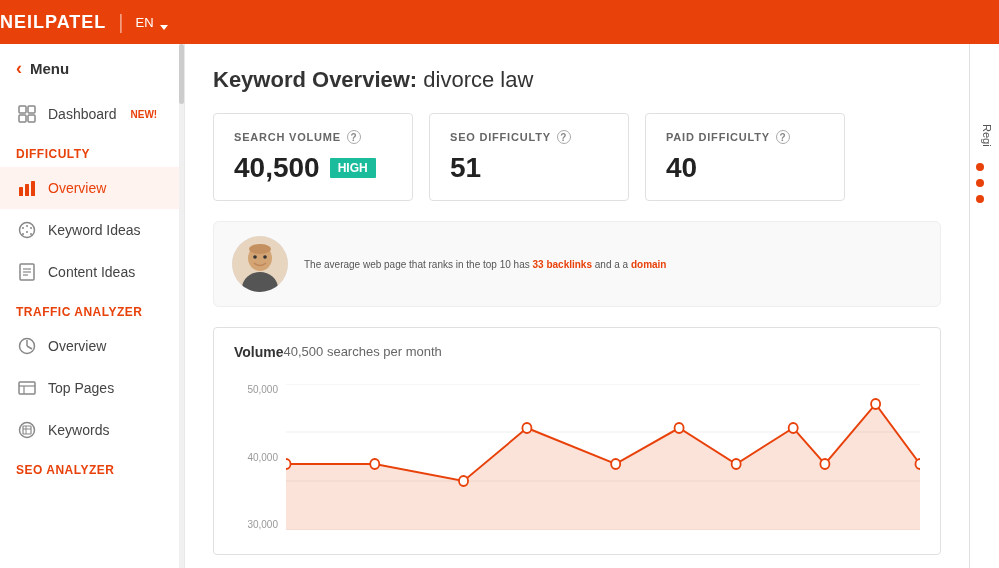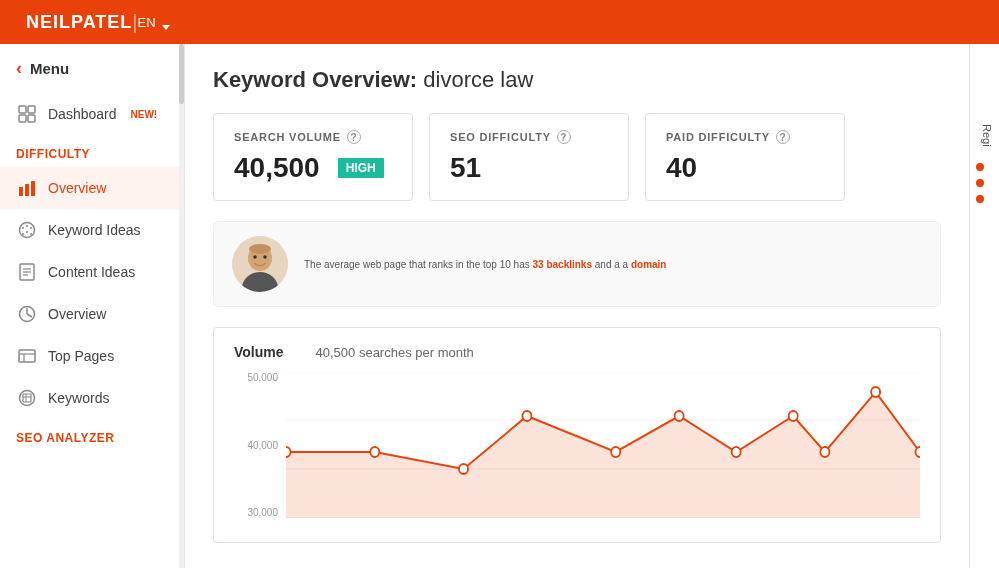--- a/index.html
+++ b/index.html
@@ -4,21 +4,22 @@
   <style>
     * { box-sizing: border-box; margin: 0; padding: 0; }
     body { font-family: Arial, sans-serif; background: #f5f5f5; overflow: hidden; width: 999px; height: 568px; display: flex; flex-direction: column; }
 
     
     .topbar {
       background: #e8410a;
       height: 44px;
       display: flex;
       align-items: center;
-      padding: 0 26px;
+      padding: 0 0;
+      gap: 12px;
       flex-shrink: 0;
     }
     .topbar-logo {
       color: white;
       font-weight: 900;
       font-size: 18px;
       letter-spacing: 1px;
     }
     .topbar-divider {
       color: rgba(255,255,255,0.5);
@@ -171,21 +172,21 @@
       font-size: 10px;
       color: #888;
       cursor: pointer;
     }
     .metric-value {
       font-size: 28px;
       font-weight: 700;
       color: #222;
       display: flex;
       align-items: center;
-      gap: 18px;
+      gap: 10px;
     }
     .high-badge {
       background: #1abc9c;
       color: white;
       font-size: 12px;
       font-weight: 700;
       padding: 3px 8px;
       border-radius: 1px;
     }
 
@@ -220,23 +221,23 @@
 
     
     .chart-section {
       background: white;
       border: 1px solid #e0e0e0;
       border-radius: 4px;
       padding: 16px 20px 0 20px;
     }
     .chart-header {
       display: flex;
-      align-items: center;
-      gap: 32px;
-      margin-bottom: 12px;
+      align-items: flex-start;
+      gap: 0;
+      margin-bottom: 24px;
     }
     .chart-title {
       font-size: 14px;
       font-weight: 700;
       color: #333;
     }
     .chart-subtitle {
       font-size: 13px;
       color: #666;
     }
@@ -359,20 +360,21 @@
         <svg width="18" height="18" viewBox="0 0 18 18" fill="none">
           <rect x="2" y="1" width="14" height="16" rx="1" stroke="#888" stroke-width="1.5"></rect>
           <line x1="5" y1="6" x2="13" y2="6" stroke="#888" stroke-width="1.2"></line>
           <line x1="5" y1="9" x2="13" y2="9" stroke="#888" stroke-width="1.2"></line>
           <line x1="5" y1="12" x2="10" y2="12" stroke="#888" stroke-width="1.2"></line>
         </svg>
       </span>
       <span class="sidebar-item-text">Content Ideas</span>
     </div>
 
+    <div class="sidebar-section-title">TRAFFIC ANALYZER</div>
 
     <div class="sidebar-item">
       <span class="sidebar-item-icon">
         <svg width="18" height="18" viewBox="0 0 18 18" fill="none">
           <circle cx="9" cy="9" r="7.5" stroke="#888" stroke-width="1.5"></circle>
           <path d="M9 9 L9 3" stroke="#888" stroke-width="1.5"></path>
           <path d="M9 9 L14 12" stroke="#888" stroke-width="1.5"></path>
         </svg>
       </span>
       <span class="sidebar-item-text">Overview</span>

